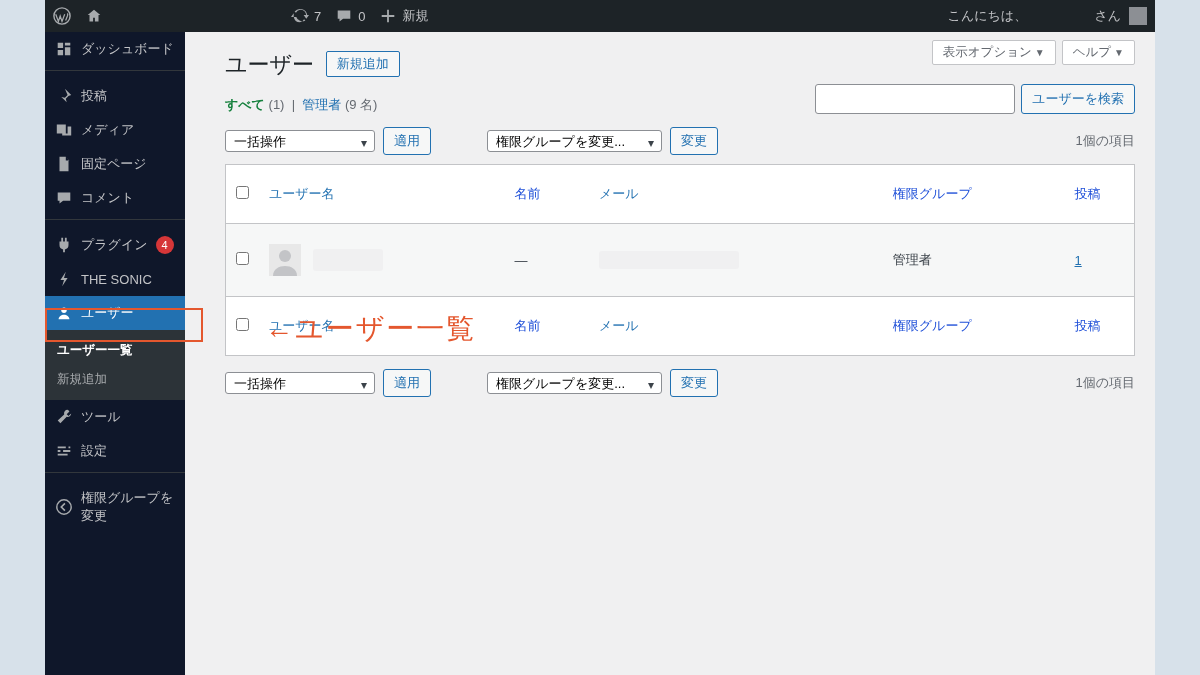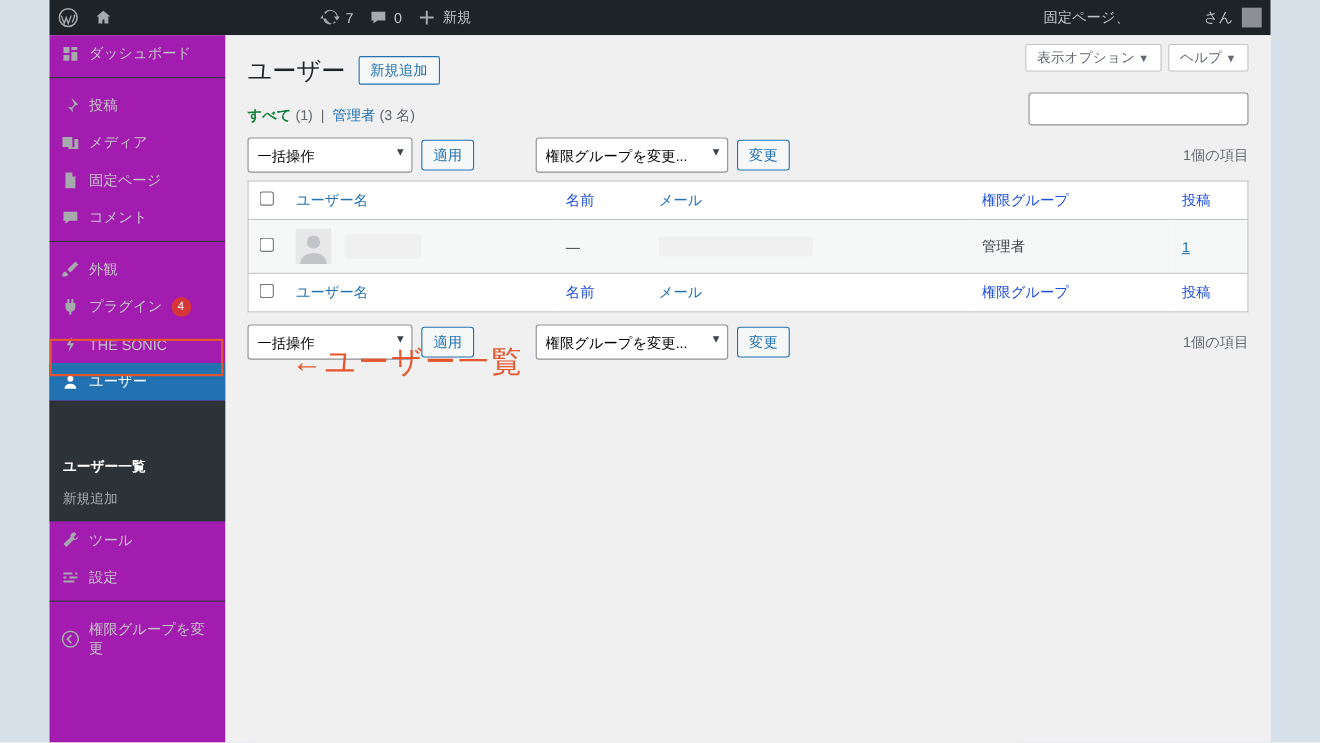--- a/index.html
+++ b/index.html
@@ -34,22 +34,22 @@
   .adminbar .item { display: flex; align-items: center; gap: 5px; cursor: pointer; }
   .adminbar .item svg { width: 18px; height: 18px; fill: #a7aaad; }
   .avatar-sm {
     width: 18px; height: 18px; background: #8c8f94;
     display: inline-block;
   }
   
   .sidebar {
     position: absolute;
     top: 32px; left: 0; bottom: 0;
-    width: 160px;
-    background: #a21caf;
+    width: 140px;
+    background: #0f172a;
     color: #c3c4c7;
   }
   .sidebar .menu-item {
     display: flex; align-items: center;
     padding: 8px 10px;
     gap: 8px;
     cursor: pointer;
     color: #c3c4c7;
     font-size: 13px;
   }
@@ -72,21 +72,21 @@
   .sidebar .submenu {
     background: #2c3338;
     padding: 6px 0;
   }
   .sidebar .submenu .sub-item {
     padding: 6px 12px;
     font-size: 12.5px;
     color: #a7aaad;
     cursor: pointer;
   }
-  .sidebar .submenu .sub-item.current { color: #fff; font-weight: 600; margin-top: 40px; }
+  .sidebar .submenu .sub-item.current { color: #fff; font-weight: 600; }
   .badge {
     background: #d63638;
     color: #fff;
     border-radius: 10px;
     min-width: 18px; height: 18px;
     font-size: 11px;
     display: inline-flex; align-items: center; justify-content: center;
     padding: 0 5px;
   }
   .highlight-box {
@@ -158,21 +158,21 @@
     font-size: 13px;
     border-radius: 3px;
     cursor: pointer;
   }
   .tablenav {
     margin-top: 10px;
     display: flex; align-items: center; gap: 8px;
     height: 34px;
   }
   .tablenav select {
-    height: 32px; border: 1px solid #8c8f94;
+    height: 22px; border: 1px solid #8c8f94;
     border-radius: 3px; padding: 0 24px 0 8px;
     background: #fff;
     font-size: 13px;
     appearance: none;
     position: relative;
   }
   .select-wrap { position: relative; display: inline-block; }
   .select-wrap::after {
     content: "▾";
     position: absolute; right: 8px; top: 6px;
@@ -182,21 +182,21 @@
   
   table.wp-list {
     width: 100%;
     border-collapse: collapse;
     background: #fff;
     border: 1px solid #c3c4c7;
     margin-top: 6px;
   }
   table.wp-list th, table.wp-list td {
     text-align: left;
-    padding: 8px 10px;
+    padding: 20px 10px;
     font-size: 13px;
     vertical-align: middle;
   }
   table.wp-list thead th, table.wp-list tfoot th {
     font-weight: 400;
     color: #2271b1;
     border-bottom: 1px solid #c3c4c7;
   }
   table.wp-list tfoot th { border-top: 1px solid #c3c4c7; border-bottom: none; }
   table.wp-list thead th:first-child,
@@ -265,21 +265,21 @@
       </span>
       <span class="item">
         <svg viewBox="0 0 20 20">
             <path d="M9 3h2v6h6v2h-6v6H9v-6H3V9h6z"></path>
           </svg>
         <span>新規</span>
       </span>
     </div>
     <div class="right">
       <span>
-        <span>固定ページ、</span>
+        <span>こんにちは、</span>
         <span style="display:inline-block;width:60px"></span>
         <span>さん</span>
       </span>
       <span class="avatar-sm"></span>
     </div>
   </div>
 
   <div class="sidebar">
     <div class="menu-item">
       <svg viewBox="0 0 20 20">
@@ -306,26 +306,20 @@
         </svg>
       <span>固定ページ</span>
     </div>
     <div class="menu-item">
       <svg viewBox="0 0 20 20">
           <path d="M3 4h14v9H9l-4 3v-3H3z"></path>
         </svg>
       <span>コメント</span>
     </div>
     <div class="sep"></div>
-    <div class="menu-item">
-      <svg viewBox="0 0 20 20">
-          <path d="M15 2l3 3-8 8-3-3zM5 12l3 3c-2 3-6 2-6 2s-1-4 3-5z"></path>
-        </svg>
-      <span>外観</span>
-    </div>
     <div class="menu-item">
       <svg viewBox="0 0 20 20">
           <path d="M7 2v4H5v4a5 5 0 0 0 4 4.9V18h2v-3.1A5 5 0 0 0 15 10V6h-2V2h-2v4H9V2z"></path>
         </svg>
       <span>プラグイン</span>
       <span class="badge">4</span>
     </div>
     <div class="menu-item">
       <svg viewBox="0 0 20 20">
           <path d="M12 2L6 11h4l-2 7 6-9h-4z"></path>
@@ -378,28 +372,29 @@
       </button>
     </div>
 
     <h1 class="page-title">ユーザー</h1>
     <button class="add-new">新規追加</button>
 
     <div style="clear:both; height:6px;"></div>
 
     <div class="search-box">
       <input type="search" style="">
+      <button class="btn-primary">ユーザーを検索</button>
     </div>
 
     <div class="subsubsub">
       <span class="current"><a href="#">すべて</a></span>
       <span class="count">(1)</span>
       &nbsp;|&nbsp;
       <a href="#">管理者</a>
-      <span class="count">(3 名)</span>
+      <span class="count">(9 名)</span>
     </div>
 
     <div class="tablenav">
       <span class="select-wrap"><select style="width:150px;">
         <option>一括操作</option>
       </select></span>
       <button class="btn-primary">適用</button>
       <span style="width:40px"></span>
       <span class="select-wrap"><select style="width:175px;">
         <option>権限グループを変更...</option>

